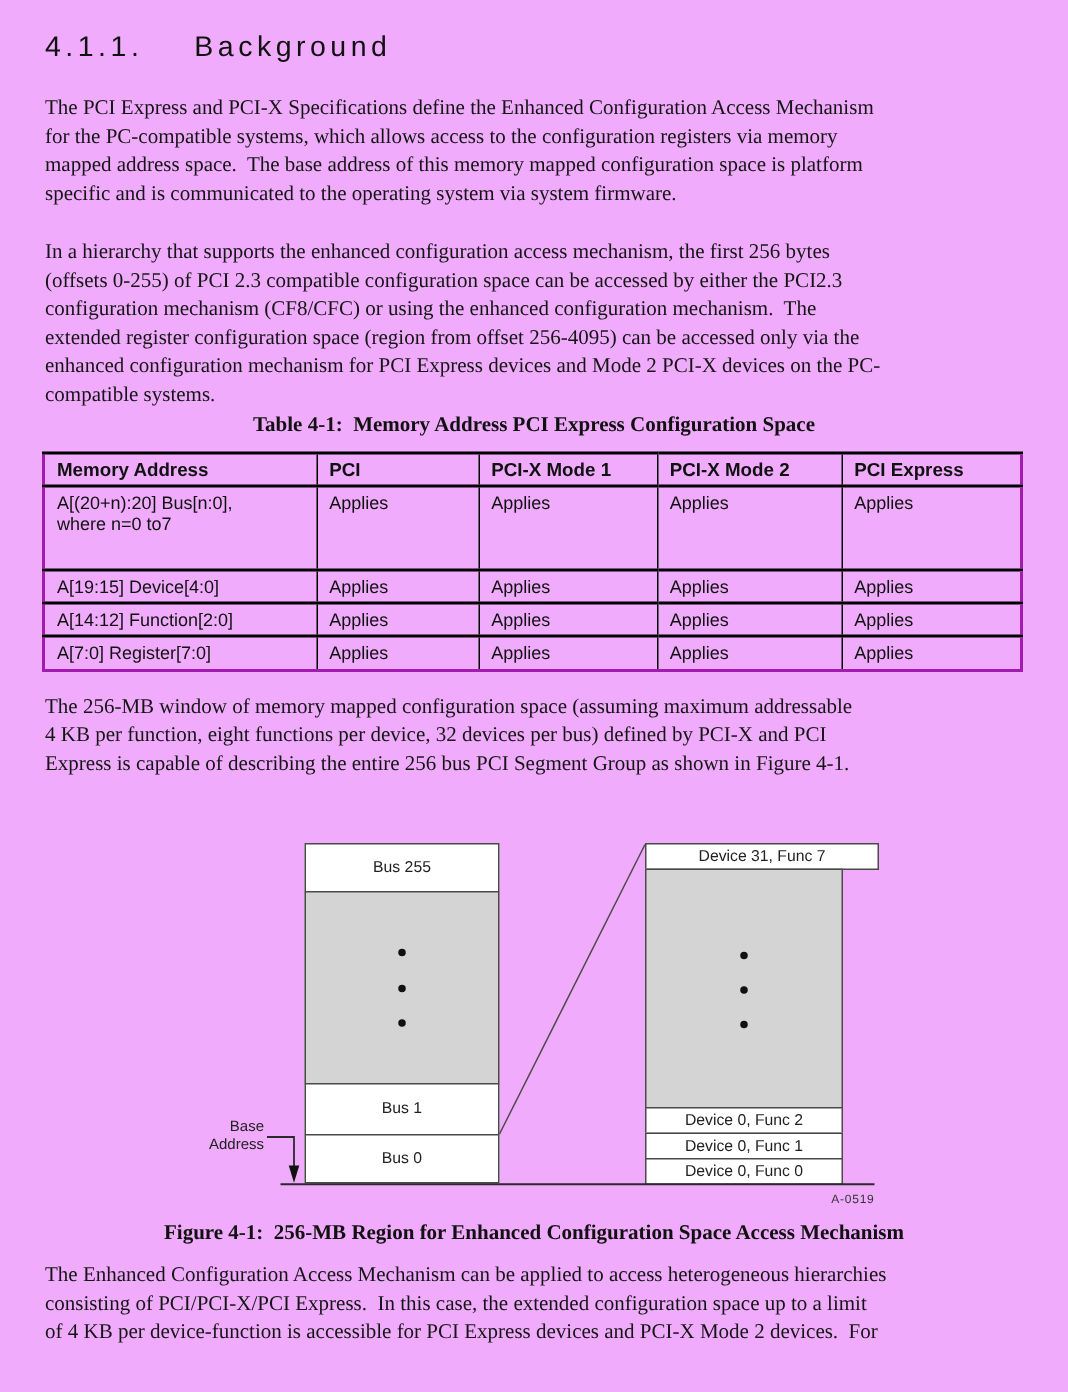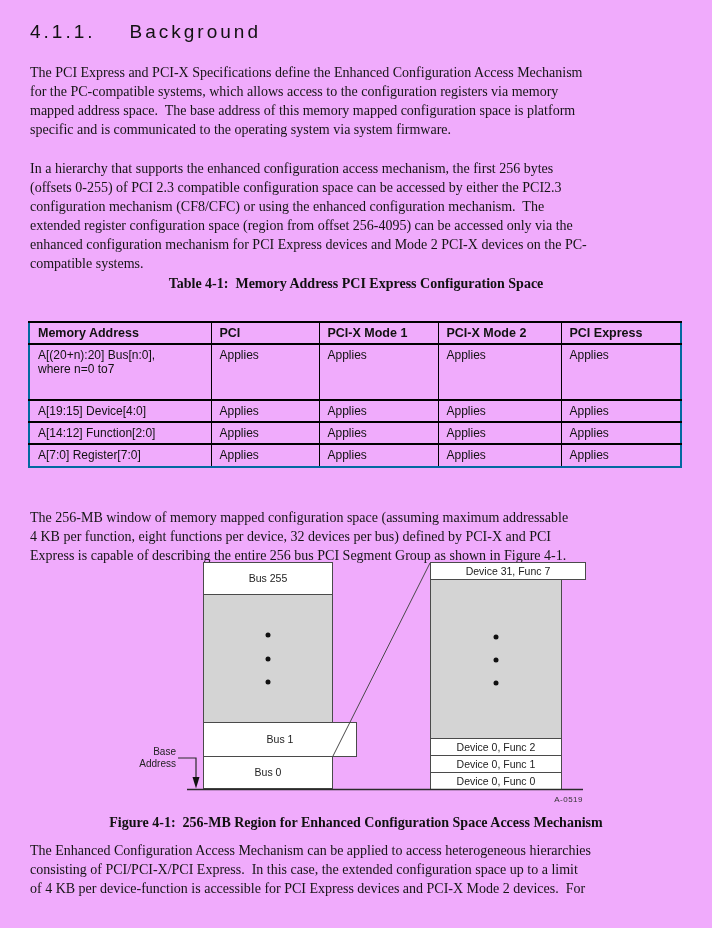--- a/index.html
+++ b/index.html
@@ -17,40 +17,40 @@
     position:absolute;left:30px;top:21px;
     font-family:"Liberation Sans","DejaVu Sans",sans-serif;
     font-size:19px;letter-spacing:3px;color:#111;white-space:pre;
   }
   .heading .htitle{margin-left:34px;}
   
   .para{position:absolute;left:30px;width:660px;}
   .para .line{
     white-space:pre;font-size:14px;line-height:19px;height:19px;color:#151515;
   }
-  #p1{top:63px;} #p2{top:159px;} #p3{top:508px;} #p4{top:841px;}
+  #p1{top:63px;} #p2{top:159px;} #p3{top:462px;} #p4{top:841px;}
   
   .caption{
     position:absolute;left:0;width:712px;text-align:center;
     font-size:14px;font-weight:bold;color:#111;white-space:pre;
   }
   #table-caption{top:276px;} #figure-caption{top:815px;}
   
   #spec-table{
     position:absolute;left:28px;top:301px;
     border-collapse:collapse;table-layout:fixed;width:652px;
     font-family:"Liberation Sans","DejaVu Sans",sans-serif;
     font-size:12px;color:#111;
   }
   #spec-table th,#spec-table td{
     border-left:1px solid #000;border-top:2px solid #000;
     padding:3px 8px;text-align:left;vertical-align:top;
     overflow:hidden;
   }
-  #spec-table{border:2px solid #0369a1;margin-top:20px;}
+  #spec-table{border:2px solid #a21caf;}
   #spec-table th{font-size:12.5px;font-weight:bold;}
   #spec-table .cline{line-height:14px;white-space:pre;}
   tr.h22{height:22px;} tr.h41{height:56px;} tr.h23{height:23px;padding-left:48px;}
   
   #figure{position:absolute;left:0;top:555px;width:712px;height:265px;
     font-family:"Liberation Sans","DejaVu Sans",sans-serif;color:#222;}
   .fbox{
     position:absolute;background:#ffffff;border:1px solid #4a4a4a;
     display:flex;align-items:center;justify-content:center;
     font-size:10.5px;line-height:11px;box-sizing:border-box;
@@ -150,21 +150,21 @@
   <div class="para" id="p3">
     <div class="line">The 256-MB window of memory mapped configuration space (assuming maximum addressable</div>
     <div class="line">4 KB per function, eight functions per device, 32 devices per bus) defined by PCI-X and PCI</div>
     <div class="line">Express is capable of describing the entire 256 bus PCI Segment Group as shown in Figure 4-1.</div>
   </div>
 
   <div id="figure">
 
     <div class="fbox" style="left:203px;top:7px;width:130px;height:33px;">Bus 255</div>
     <div class="fbox gray" style="left:203px;top:39px;width:130px;height:129px;"></div>
-    <div class="fbox" style="left:203px;top:167px;width:154px;height:35px;">Bus 1</div>
+    <div class="fbox" style="left:203px;top:167px;width:130px;height:35px;">Bus 1</div>
     <div class="fbox" style="left:203px;top:201px;width:130px;height:33px;">Bus 0</div>
 
     <div class="fbox" style="left:430px;top:7px;width:156px;height:18px;">Device 31, Func 7</div>
     <div class="fbox gray" style="left:430px;top:24px;width:132px;height:160px;"></div>
     <div class="fbox" style="left:430px;top:183px;width:132px;height:18px;">Device 0, Func 2</div>
     <div class="fbox" style="left:430px;top:200px;width:132px;height:18px;text-align:right;">Device 0, Func 1</div>
     <div class="fbox" style="left:430px;top:217px;width:132px;height:18px;">Device 0, Func 0</div>
 
     <div id="base-addr">
       <div>Base</div>

